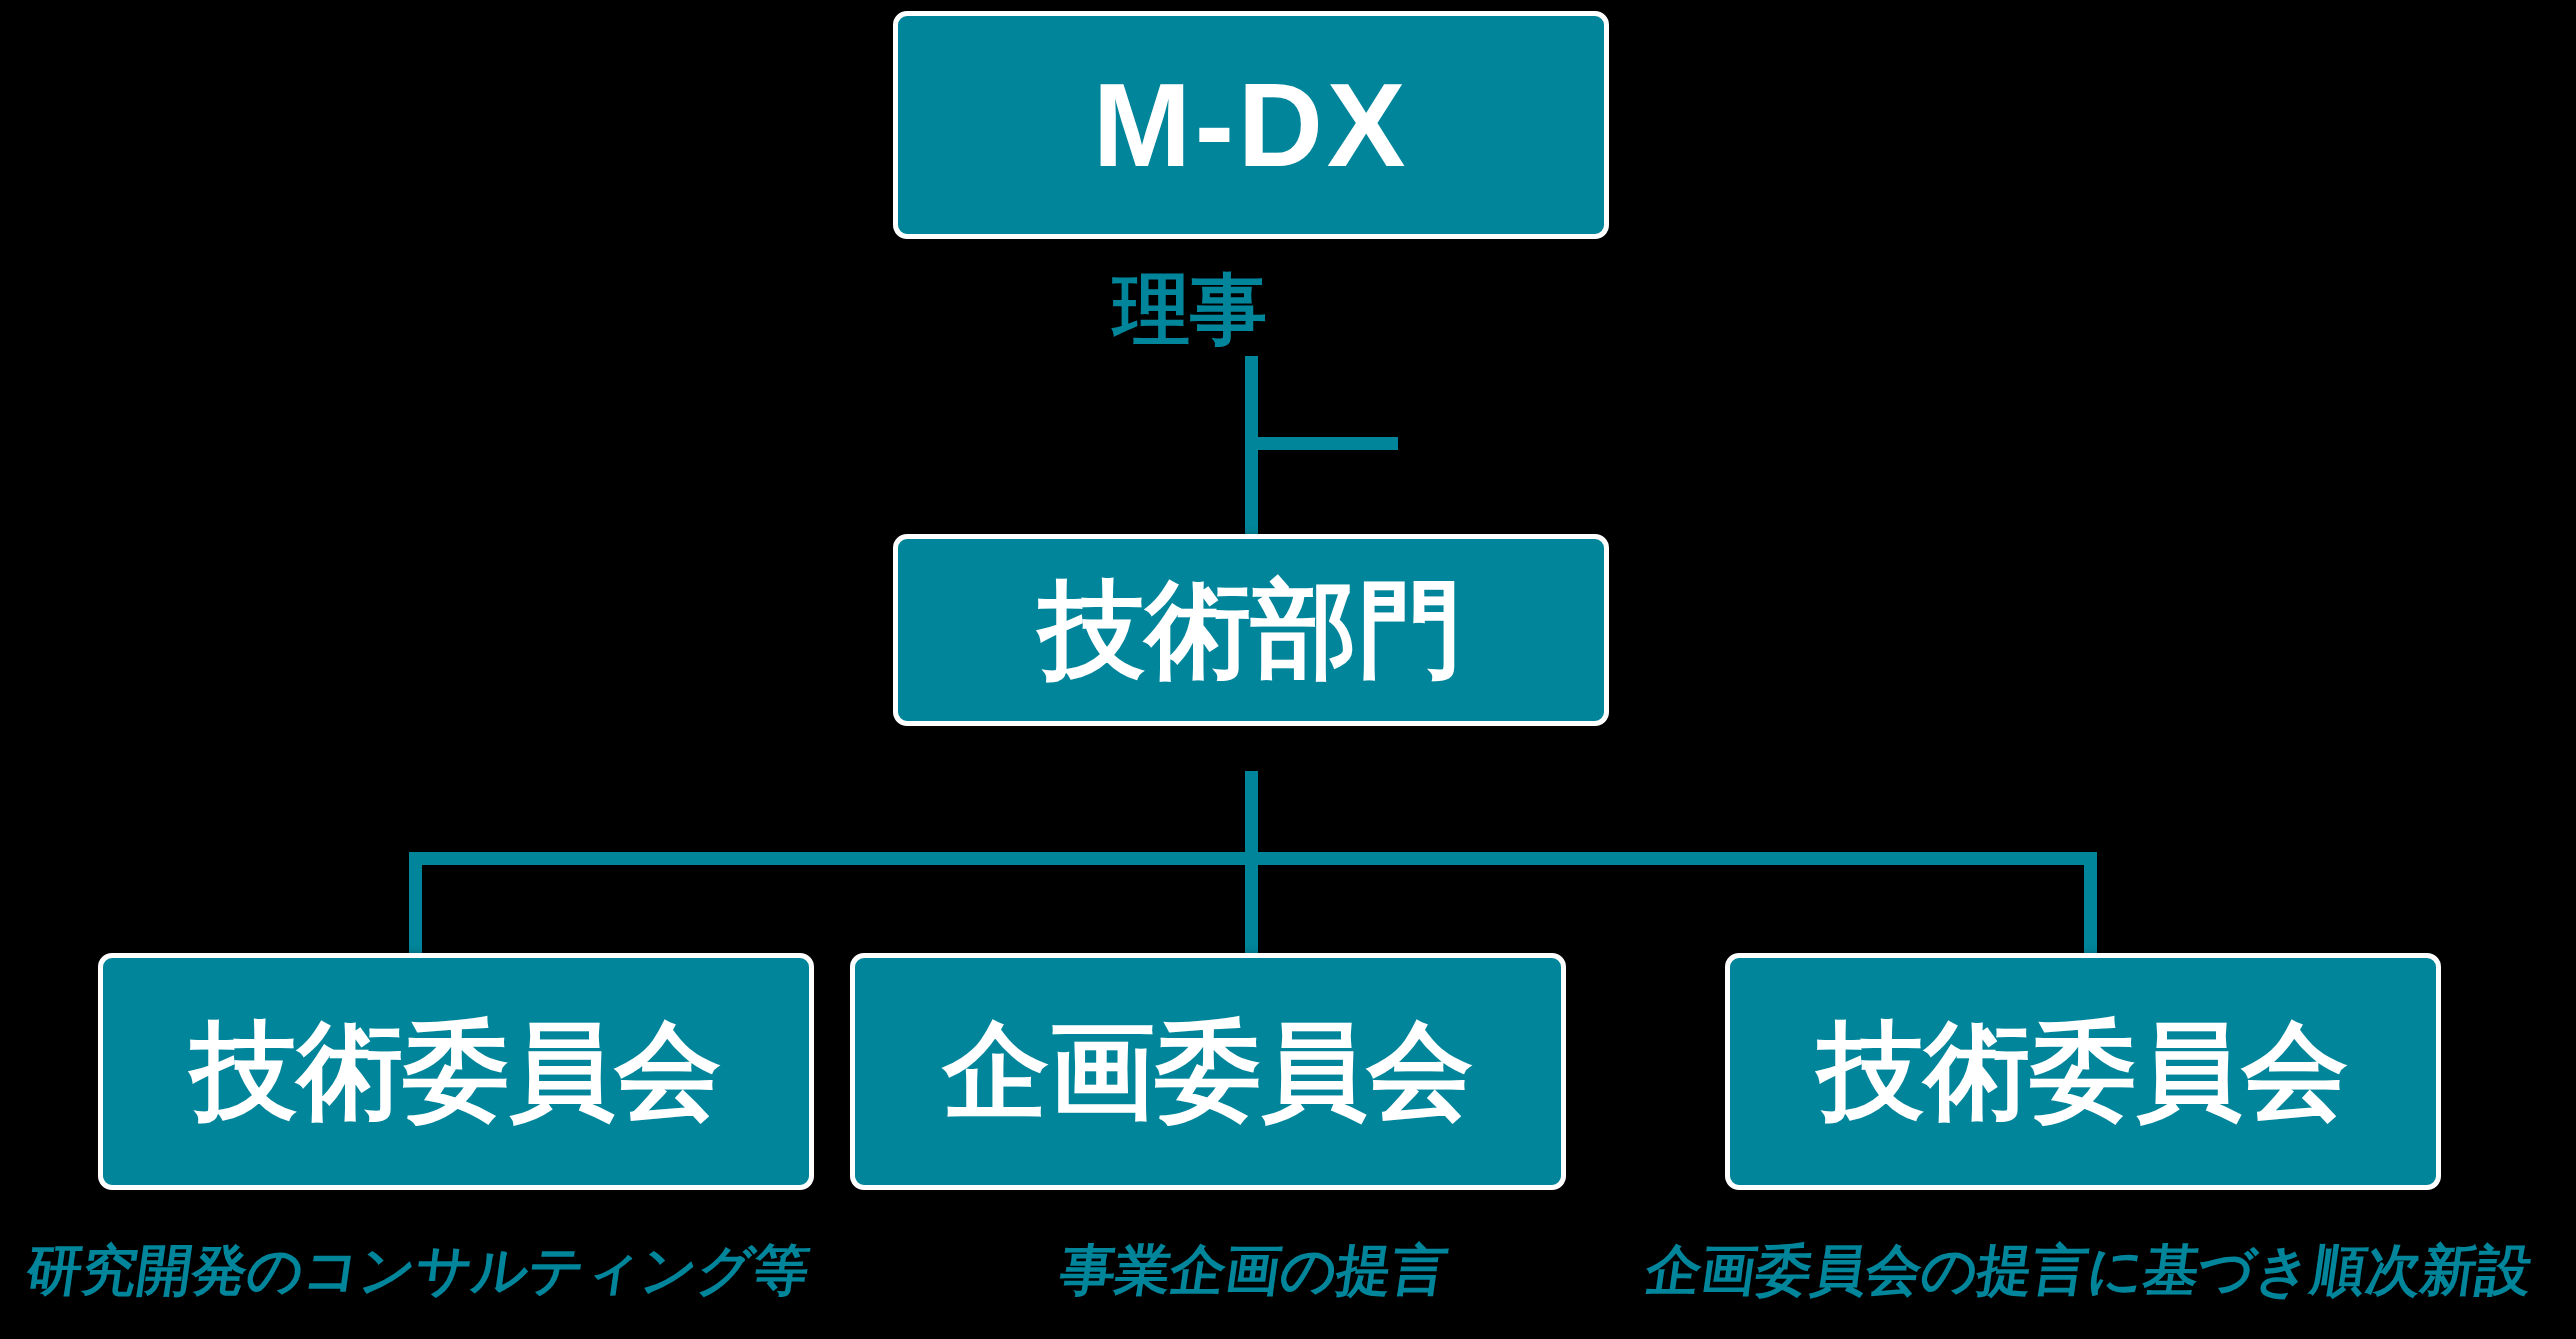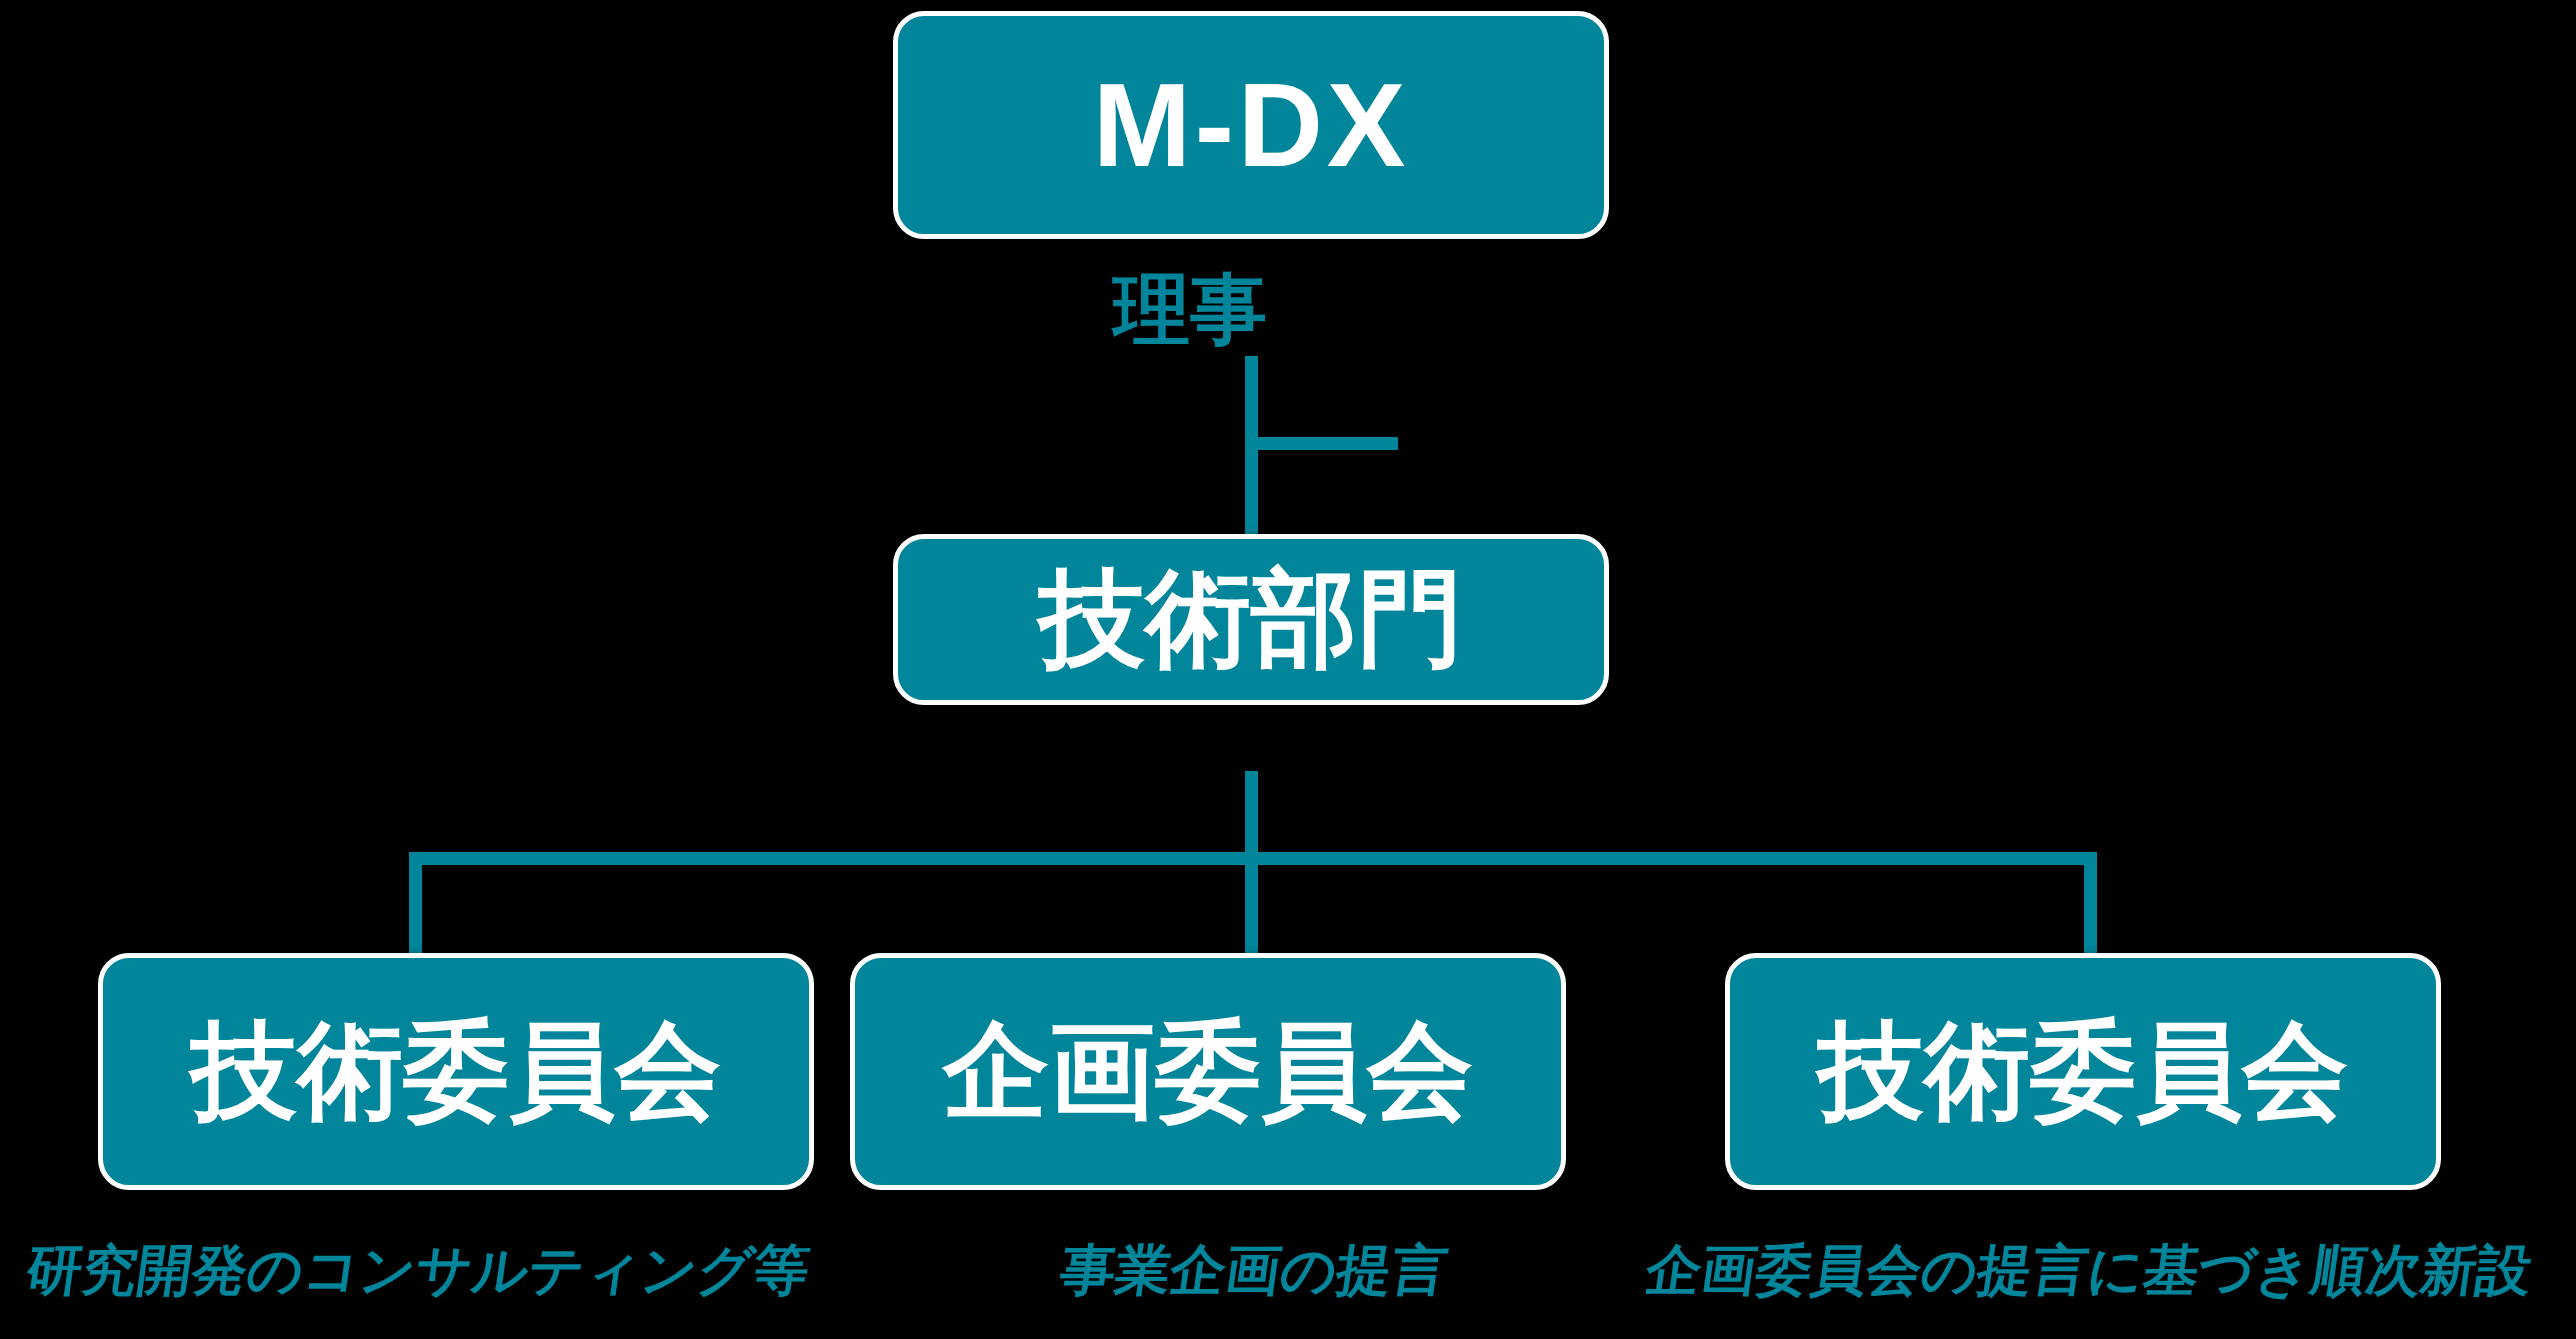--- a/index.html
+++ b/index.html
@@ -15,35 +15,35 @@
     width: 2576px;
     height: 1339px;
     background: var(--background);
     font-family: "Liberation Sans", "DejaVu Sans", sans-serif;
     overflow: hidden;
   }
   .org-box {
     position: absolute;
     background: var(--teal);
     border: 5.5px solid var(--box-border);
-    border-radius: 31px;
+    border-radius: 14px;
     display: flex;
     align-items: center;
     justify-content: center;
     color: var(--box-text);
     font-weight: 800;
     box-shadow: 0 3.7px 9.2px rgba(0,0,0,0.55);
     white-space: nowrap;
   }
   .org-box.root-box {
     left: 893px; top: 11px; width: 716px; height: 228px;
     font-size: 118px; letter-spacing: 3.7px;
   }
   .org-box.dept-box {
-    left: 893px; top: 534px; width: 716px; height: 171px;
+    left: 893px; top: 534px; width: 716px; height: 192px;
     font-size: 106px;
   }
   .org-box.committee-box {
     top: 953px; width: 716px; height: 237px;
     font-size: 106px;
   }
   #committee-box-0 { left: 58px; margin-left: 40px; }
   #committee-box-1 { left: 850px; }
   #committee-box-2 { left: 1725px; }
 

